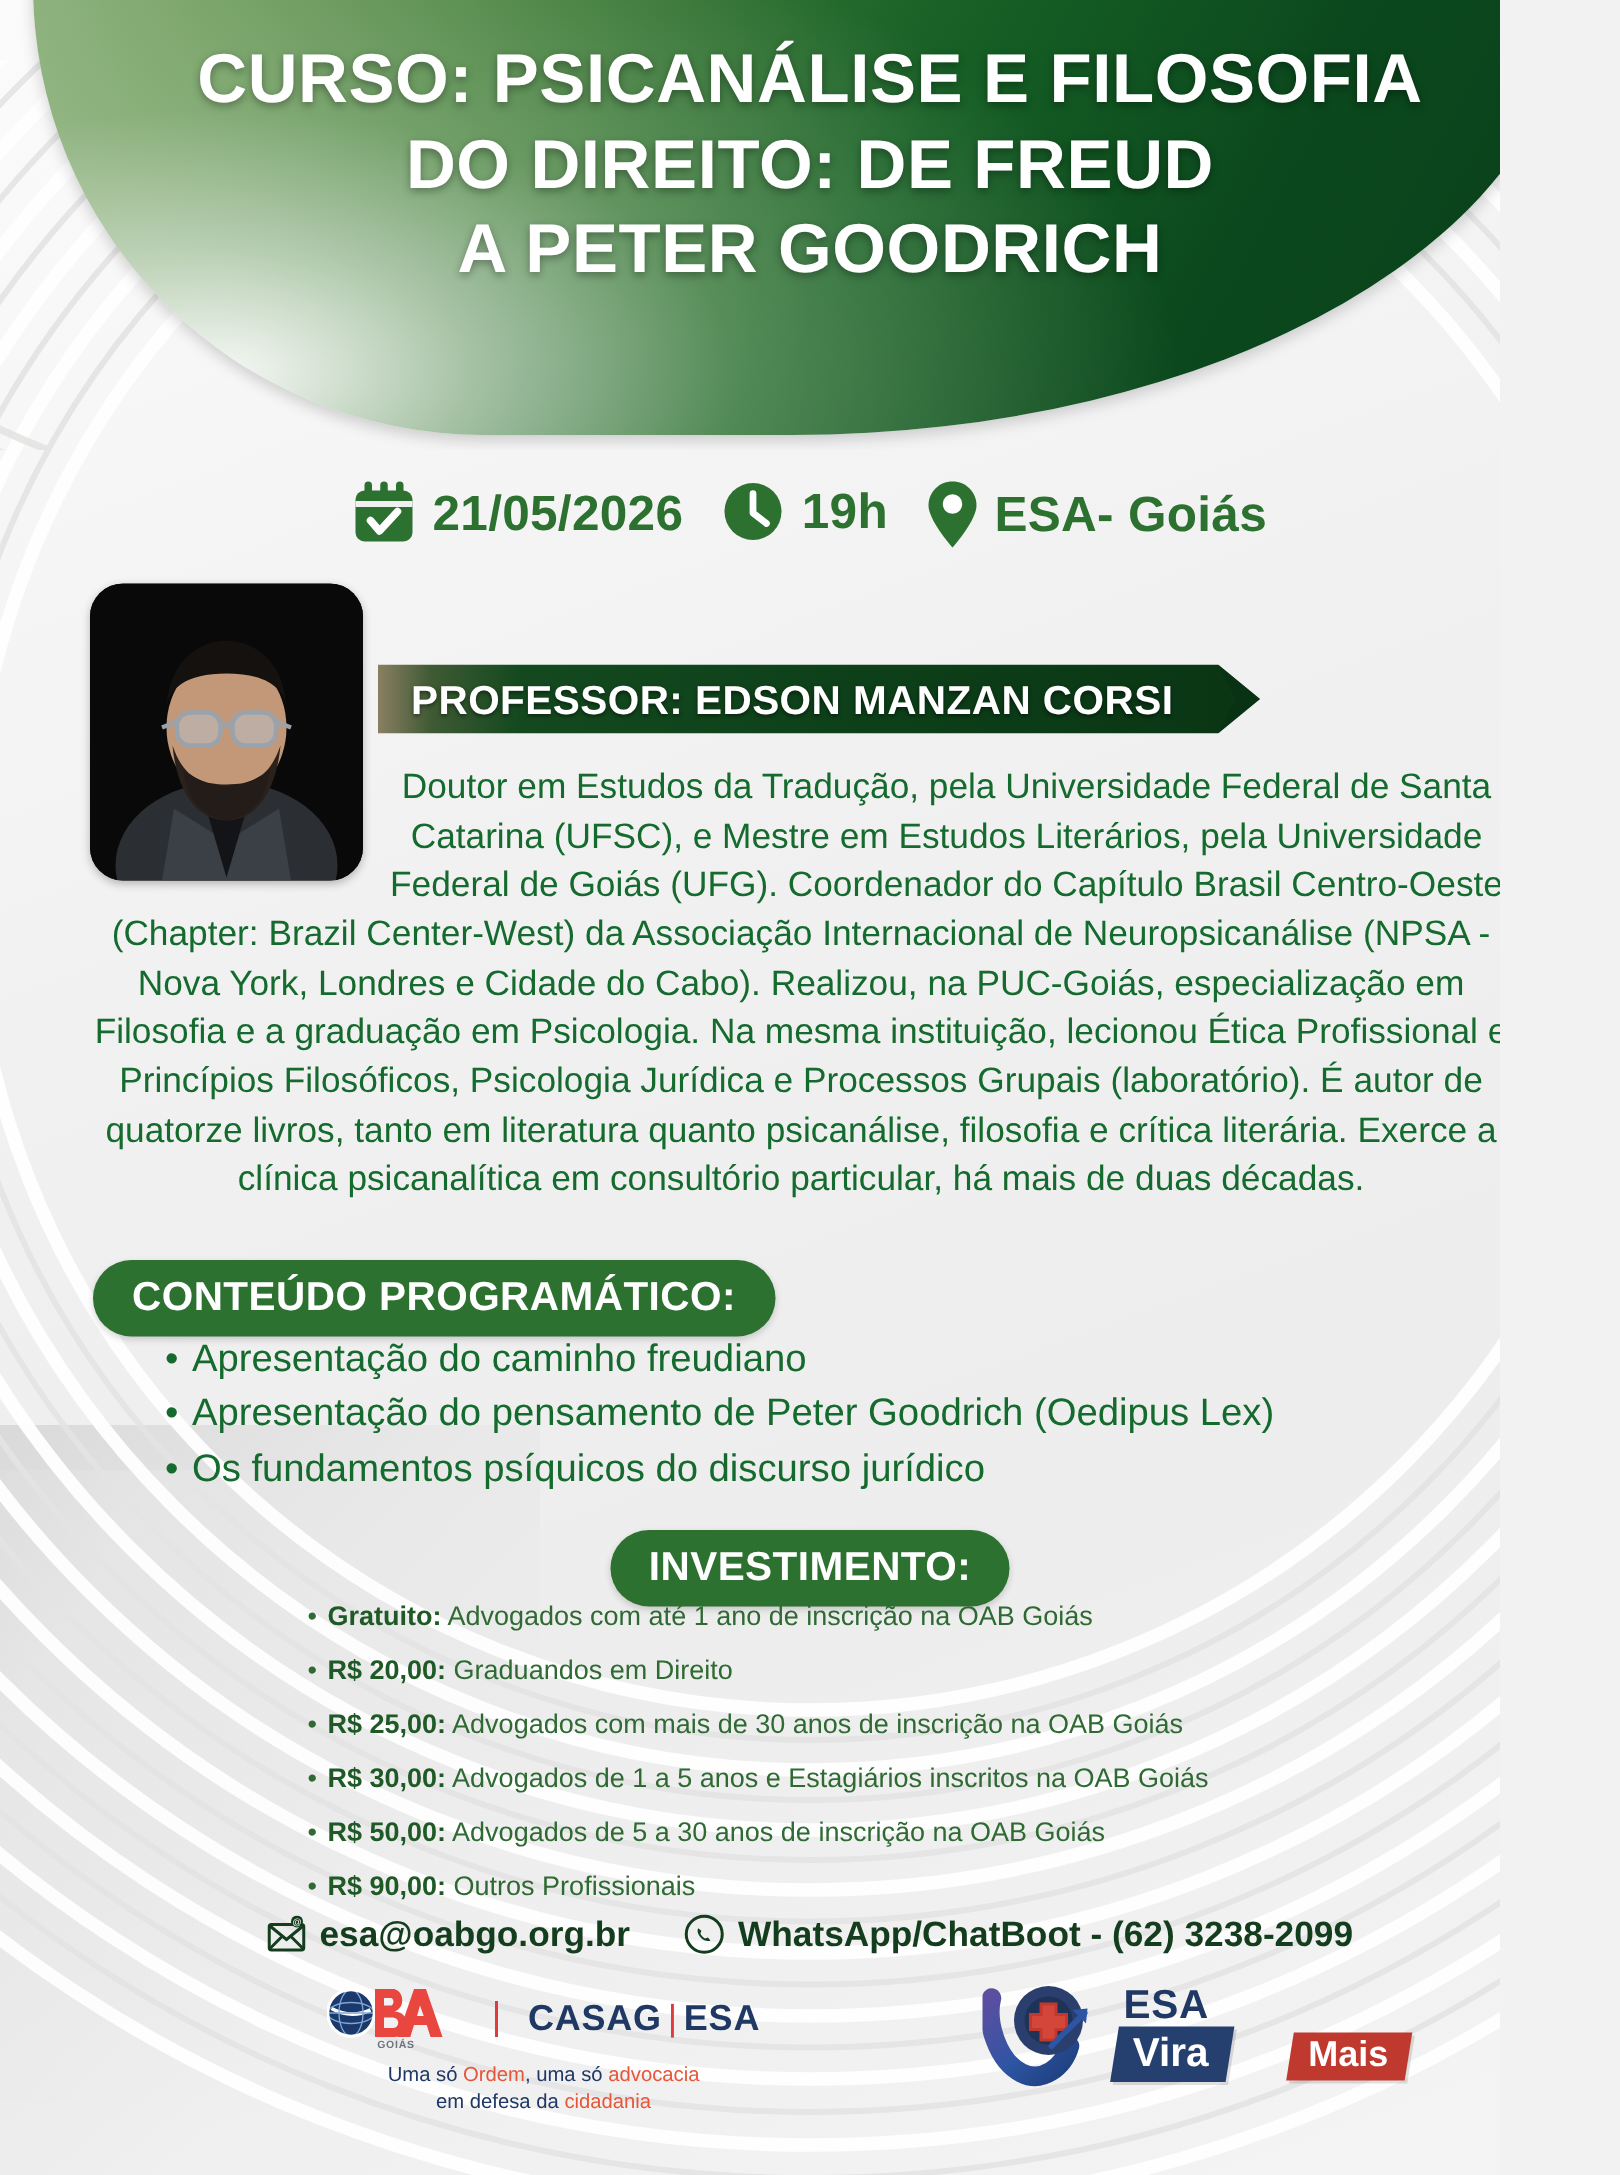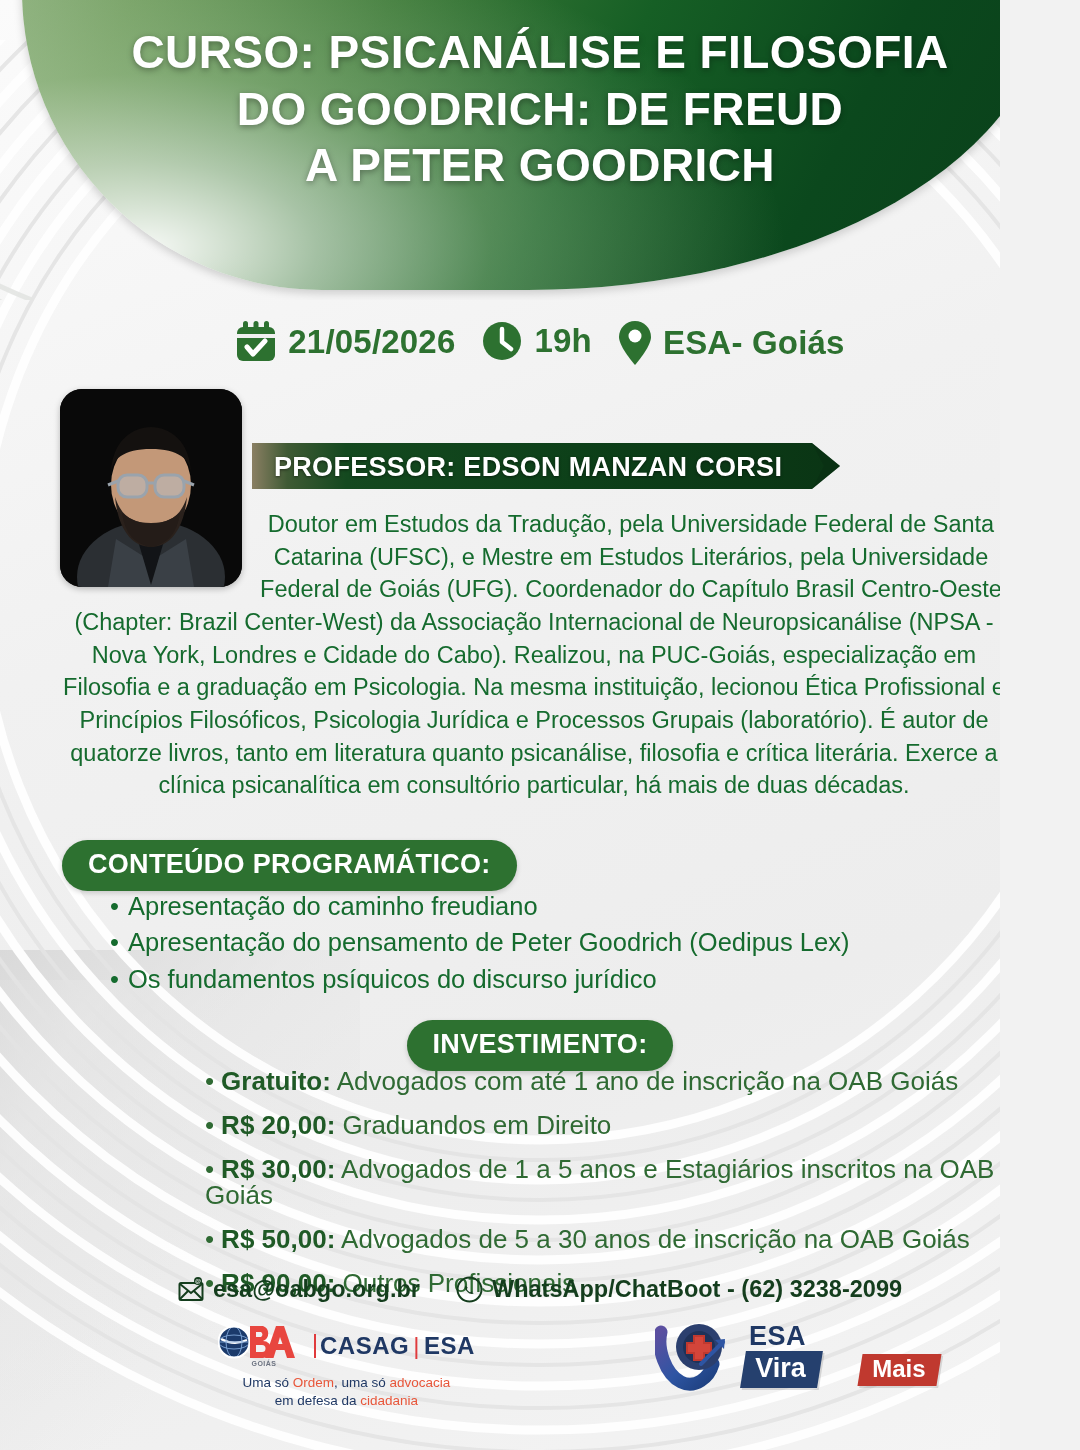--- a/index.html
+++ b/index.html
@@ -137,41 +137,41 @@
   }
   .conteudo-list li { list-style: none; }
   .conteudo-list li::before { content: "•"; margin-right: 9px; }
 
   .invest-pill {
     position: absolute; left: 0; top: 1020px; width: 1080px;
     text-align: center; z-index: 6;
   }
   .invest-list {
     position: absolute; left: 205px; top: 1068px; z-index: 6;
-    color: #2f6a33; font-size: 26px; line-height: 1.0;
+    color: #2f6a33; font-size: 18px; line-height: 1.0;
   }
   .invest-list li { list-style: none; margin-bottom: 18px; }
   .invest-list li::before { content: "•"; margin-right: 7px; color: #2f6a33; }
   .invest-list b { font-weight: 800; color: #1f5a26; }
 
   
   .contact {
     position: absolute; left: 0; top: 1276px; width: 1080px;
     display: flex; justify-content: center; align-items: center; gap: 36px;
     z-index: 6;
   }
   .contact-item { display: flex; align-items: center; gap: 9px; }
   .contact-text { color: #143d1d; font-size: 23.5px; font-weight: 600; }
 
   
   .oab-logo {
     position: absolute; left: 218px; top: 1325px; z-index: 6;
     text-align: center;
   }
-  .oab-row { display: flex; align-items: center; gap: 0; }
+  .oab-row { display: flex; align-items: center; gap: 16px; }
   .oab-mark { display: flex; flex-direction: column; align-items: center; }
   .oab-goias {
     font-size: 7px; font-weight: 700; color: #6b7280; letter-spacing: .5px; margin-top: 1px;
   }
   .oab-div { width: 2px; height: 24px; background: #e03a3c; margin: 0 4px; }
   .oab-casag {
     font-size: 24px; font-weight: 700; color: #1f3864; letter-spacing: .5px;
   }
   .oab-casag .sep { color: #e03a3c; font-weight: 400; margin: 0 4px; }
   .oab-tag {
@@ -260,21 +260,21 @@
         <path d="M8,-190 A 530 300 0 0 0 8 300" transform="translate(24,0)"></path>
         <path d="M18,-200 A 548 316 0 0 0 18 312" transform="translate(6,0)"></path>
         <path d="M28,-210 A 566 332 0 0 0 28 324" transform="translate(-12,0)"></path>
         <path d="M38,-220 A 584 348 0 0 0 38 336" transform="translate(-30,0)"></path>
       </g>
     </svg>
     <div class="header-shape"></div>
   </div>
   <div class="header-title">
     <div>CURSO: PSICANÁLISE E FILOSOFIA</div>
-    <div>DO GOODRICH: DE FREUD</div>
+    <div>DO DIREITO: DE FREUD</div>
     <div>A PETER GOODRICH</div>
   </div>
 
   <div class="info-bar">
     <div class="info-item">
       <svg class="ico" width="42" height="44" viewBox="0 0 42 44">
         <rect x="2" y="7" width="38" height="34" rx="6" fill="#2d7130"></rect>
         <rect x="8" y="1" width="5" height="11" rx="2.5" fill="#2d7130"></rect>
         <rect x="18.5" y="1" width="5" height="11" rx="2.5" fill="#2d7130"></rect>
         <rect x="29" y="1" width="5" height="11" rx="2.5" fill="#2d7130"></rect>
@@ -347,20 +347,21 @@
     <li>Apresentação do pensamento de Peter Goodrich (Oedipus Lex)</li>
     <li>Os fundamentos psíquicos do discurso jurídico</li>
   </ul>
 
   <div class="invest-pill">
     <span class="pill">INVESTIMENTO:</span>
   </div>
   <ul class="invest-list">
     <li><b>Gratuito:</b> <span>Advogados com até 1 ano de inscrição na OAB Goiás</span></li>
     <li><b>R$ 20,00:</b> <span>Graduandos em Direito</span></li>
+    <li><b>R$ 25,00:</b> <span>Advogados com mais de 30 anos de inscrição na OAB Goiás</span></li>
     <li><b>R$ 30,00:</b> <span>Advogados de 1 a 5 anos e Estagiários inscritos na OAB Goiás</span></li>
     <li><b>R$ 50,00:</b> <span>Advogados de 5 a 30 anos de inscrição na OAB Goiás</span></li>
     <li><b>R$ 90,00:</b> <span>Outros Profissionais</span></li>
   </ul>
 
   <div class="contact">
     <div class="contact-item">
       <svg width="26" height="26" viewBox="0 0 26 26">
         <rect x="1.5" y="6" width="23" height="17" rx="1.5" fill="none" stroke="#143d1d" stroke-width="2"></rect>
         <path d="M2 7 L13 16 L24 7" fill="none" stroke="#143d1d" stroke-width="2"></path>

